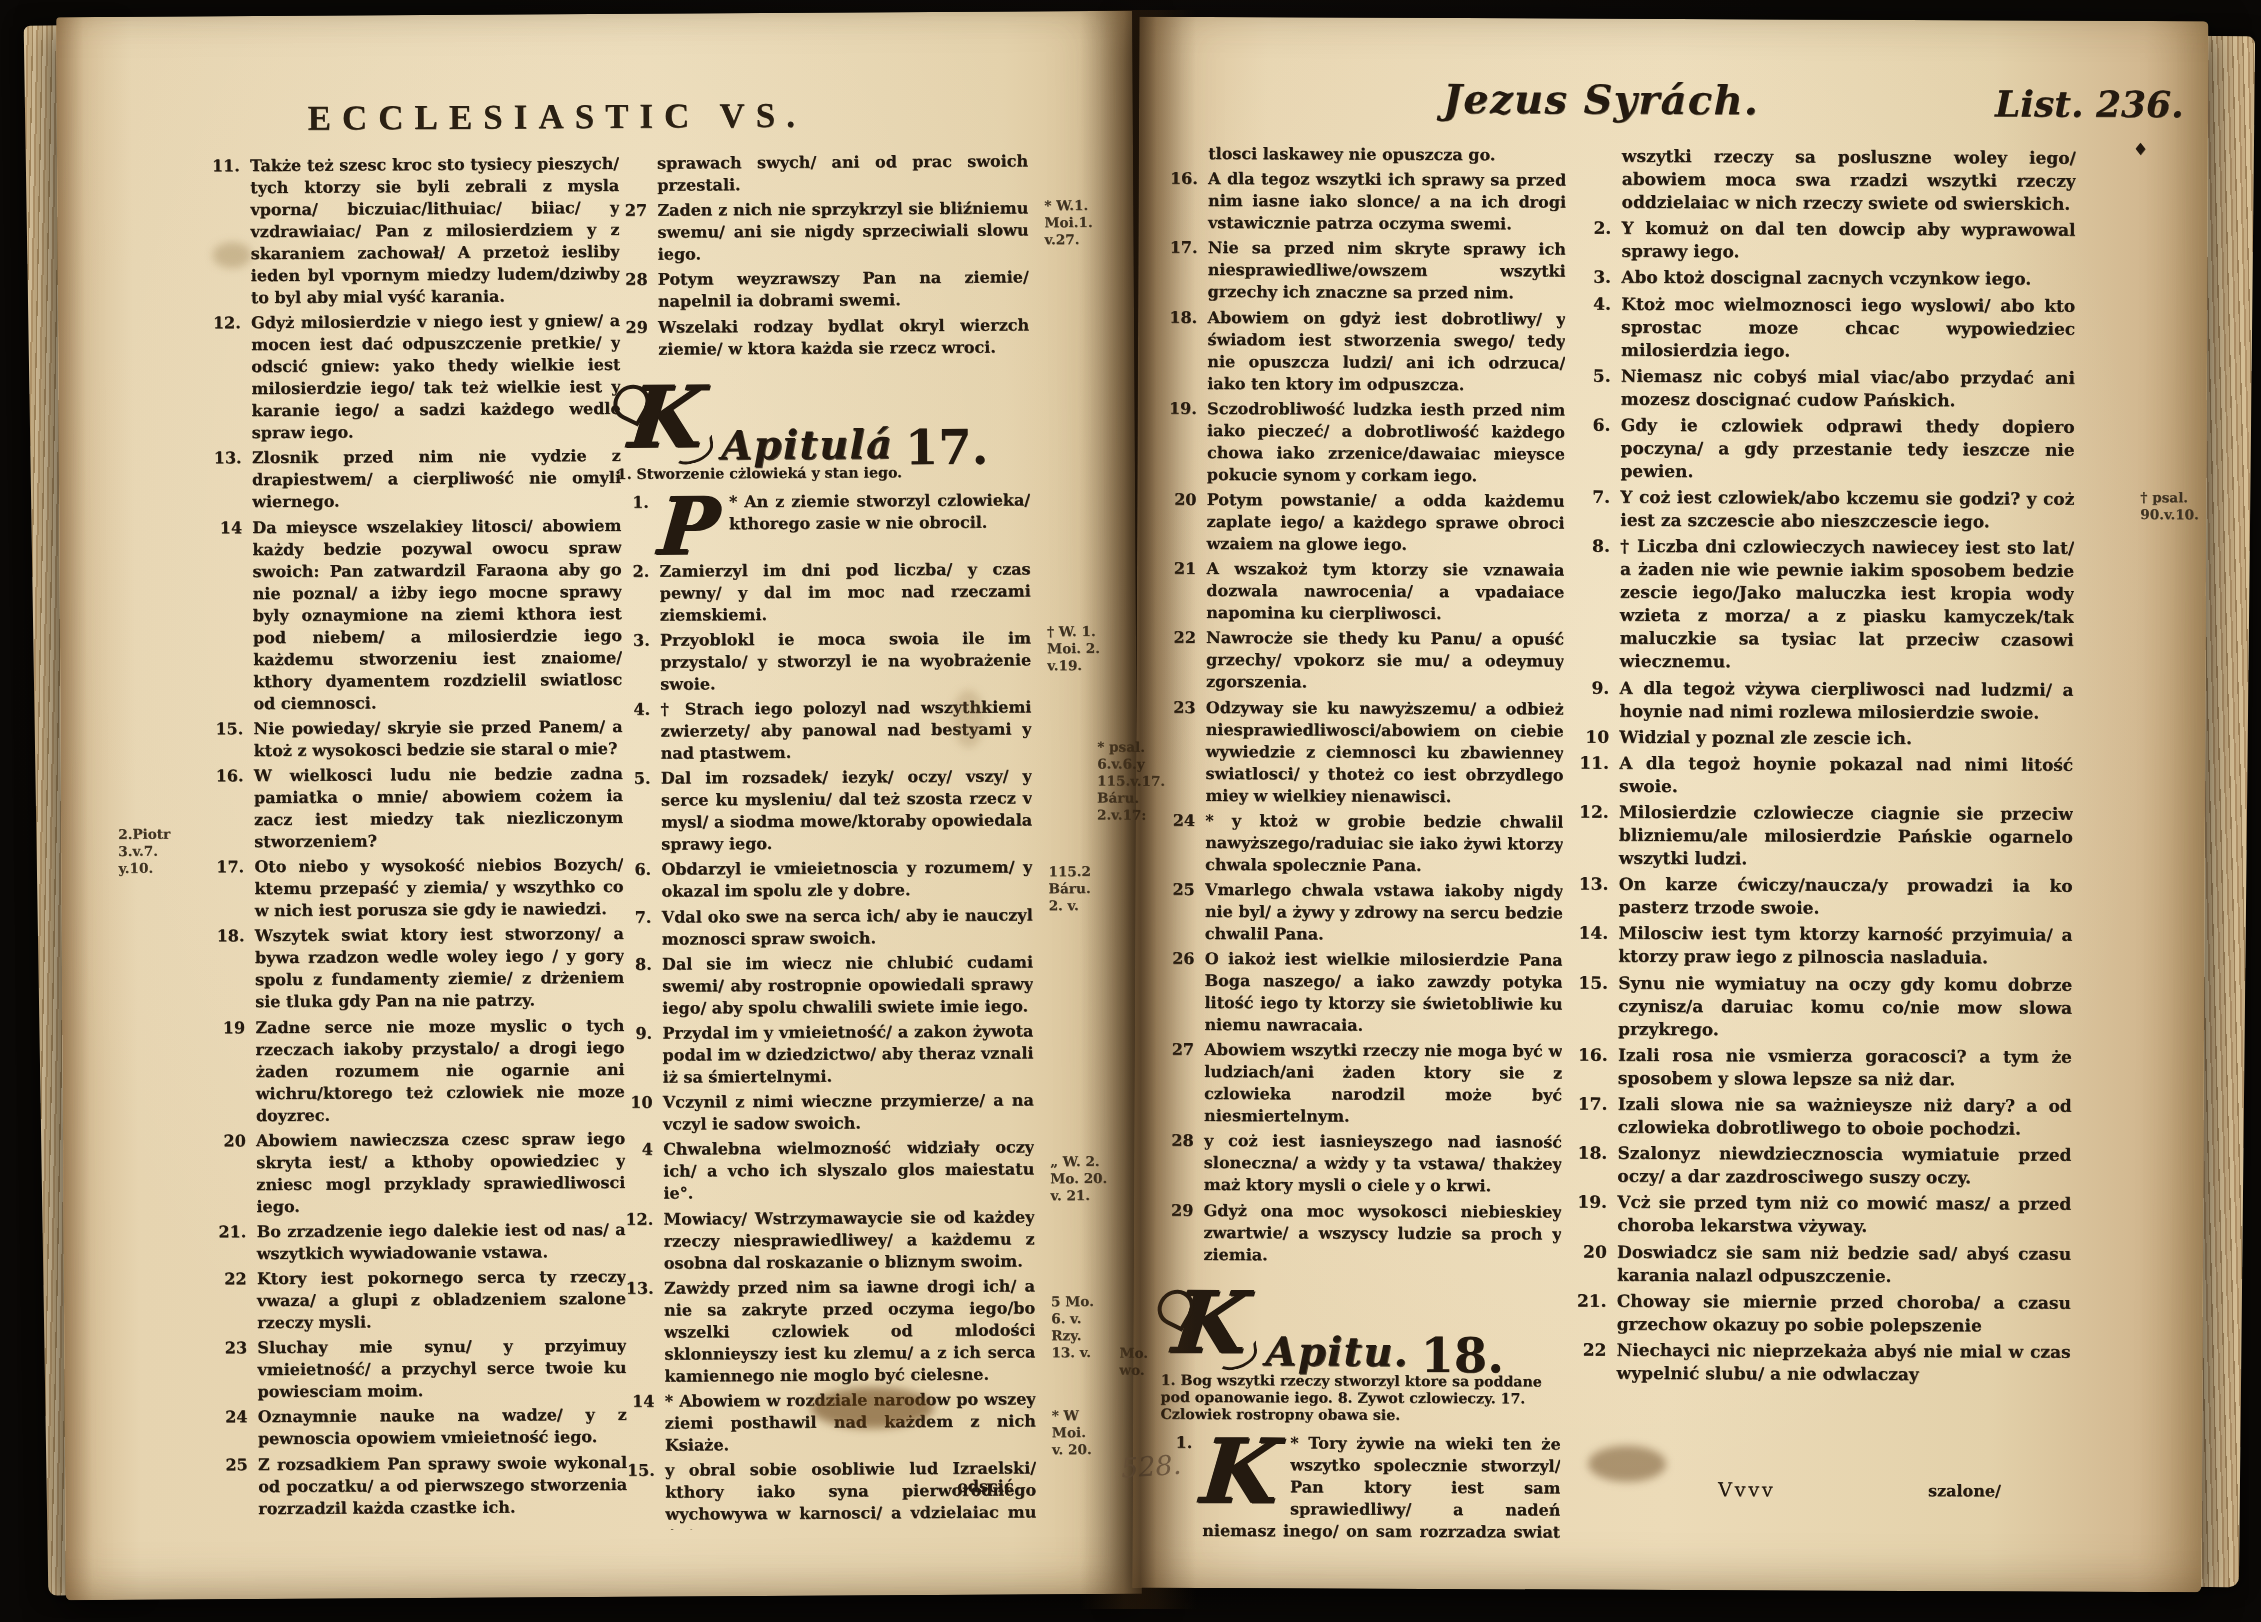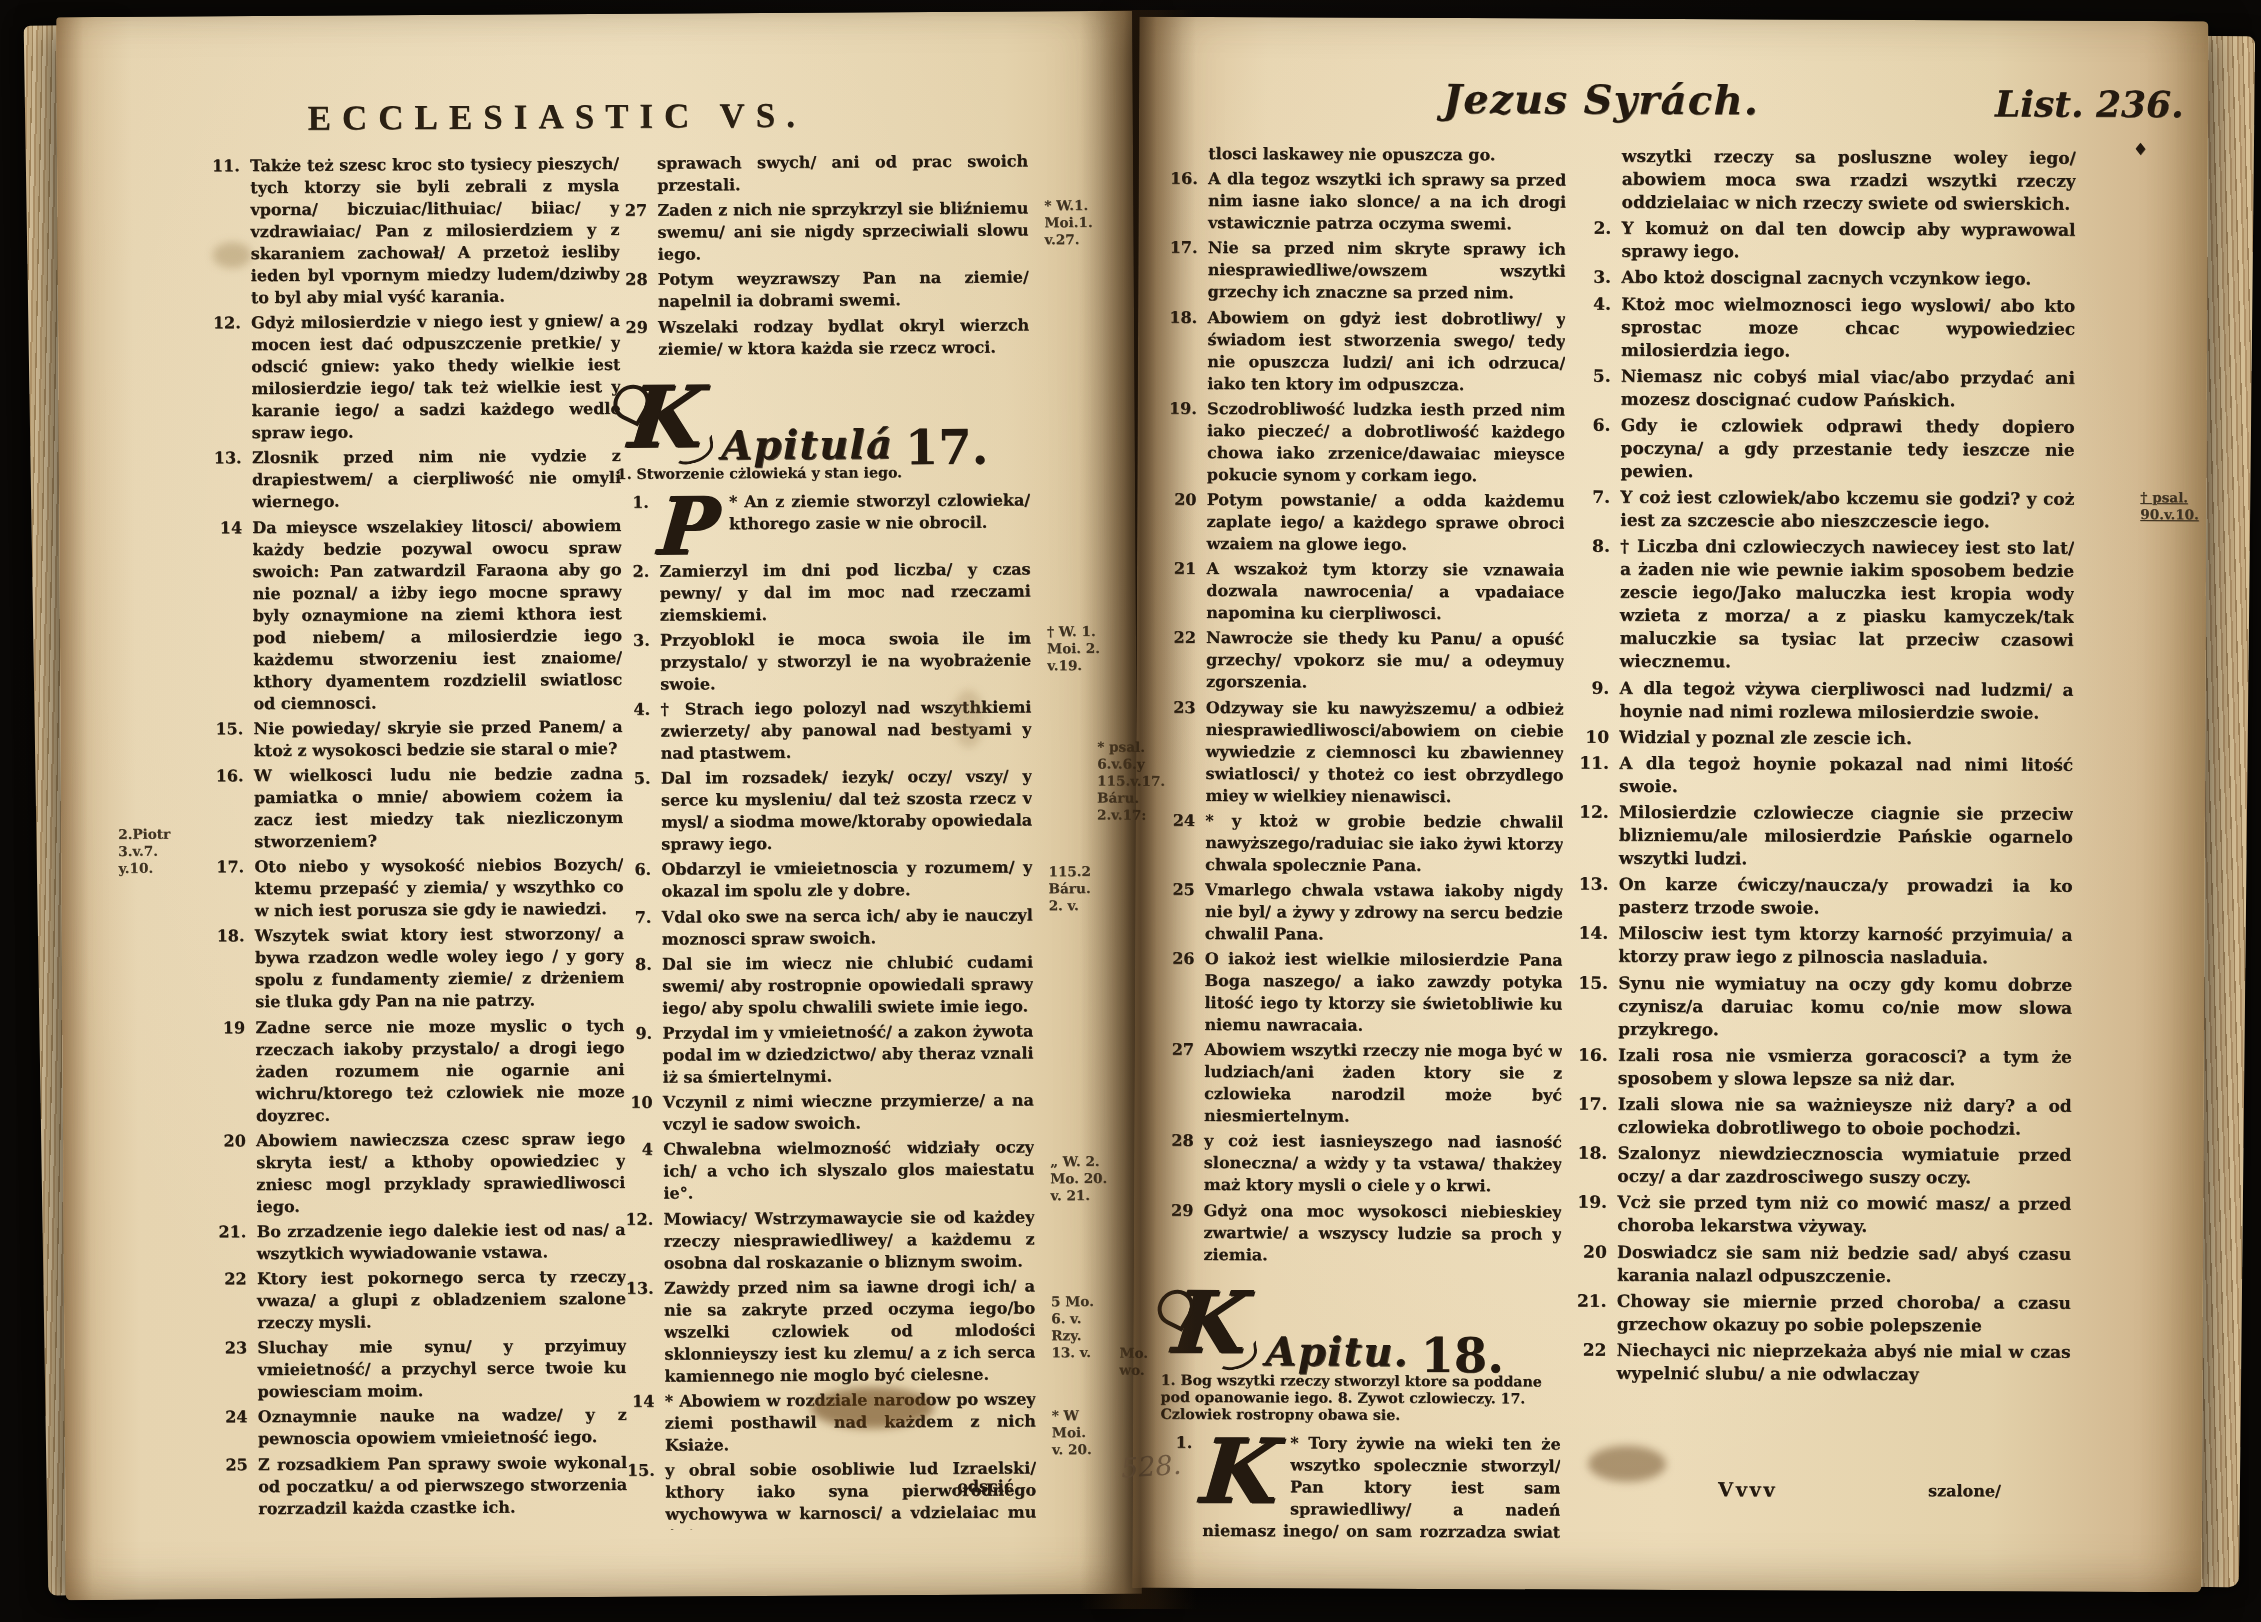--- a/index.html
+++ b/index.html
@@ -64,21 +64,21 @@
   .summary{margin:1.3px 0 7.8px 7.8px;font-size:14.2px;line-height:17.4px;font-weight:600;text-align:left;}
   
   .dropcap{float:left;font-size:79px;line-height:62px;font-style:italic;font-weight:bold;
     padding:3.9px 10.3px 0 0;transform:skewX(-5deg);
     text-shadow:1.3px 1.3px 0 #241a10,-0.6px 0.6px 0 #241a10;}
   .dropcap.big{font-size:89px;line-height:70px;}
   
   .mnote{position:absolute;font-size:13.6px;line-height:17px;font-weight:bold;color:#3f3322;
     white-space:pre-line;text-shadow:0.3px 0.3px 0.3px rgba(60,46,28,.5);}
   .catchword{position:absolute;font-size:16px;font-weight:bold;color:#241a10;}
-  .signature{position:absolute;font-size:19.4px;font-weight:bold;letter-spacing:2.6px;color:#241a10;}
+  .signature{position:absolute;font-size:19.4px;font-weight:normal;letter-spacing:2.6px;color:#241a10;}
   .handwritten{position:absolute;font-family:"DejaVu Serif",serif;font-style:italic;font-size:27px;
     color:#77634c;transform:rotate(-4deg);text-shadow:none;}
   
   .stain{position:absolute;border-radius:50%;filter:blur(4.5px);pointer-events:none;}
   .stain-1{left:746px;top:1375px;width:123px;height:41px;background:rgba(96,60,18,.55);}
   .stain-2{left:455px;top:1427px;width:78px;height:36px;background:rgba(92,58,20,.45);}
   .stain-3{left:155px;top:226px;width:39px;height:26px;background:rgba(120,90,40,.28);}
   .stain-4{left:892px;top:678px;width:32px;height:58px;background:rgba(130,100,55,.22);}
 </style>
 </head>
@@ -510,21 +510,21 @@
         </div>
     </div>
 
     <div class="mnote" style="left:-39px;top:722px;width:65px;">* psal.
 6.v.6.y
 115.v.17.
 Báru.
 2.v.17:</div>
     <div class="mnote" style="left:-14.2px;top:1328px;">Mo.
 wo.</div>
-    <div class="mnote" style="left:1003px;top:468px;width:78px;text-decoration:underline;">† psal.
+    <div class="mnote" style="left:1003px;top:468px;width:78px;">† psal.
 90.v.10.</div>
     <div class="handwritten" style="left:-11.6px;top:1434px;">528.</div>
     <div class="signature" style="left:585px;top:1459px;">Vvvv</div>
     <div class="catchword" style="left:795px;top:1461px;">szalone/</div>
 
     <div class="stain stain-2"></div>
   </div>
 
   <div class="gutter"></div>
 </div>

